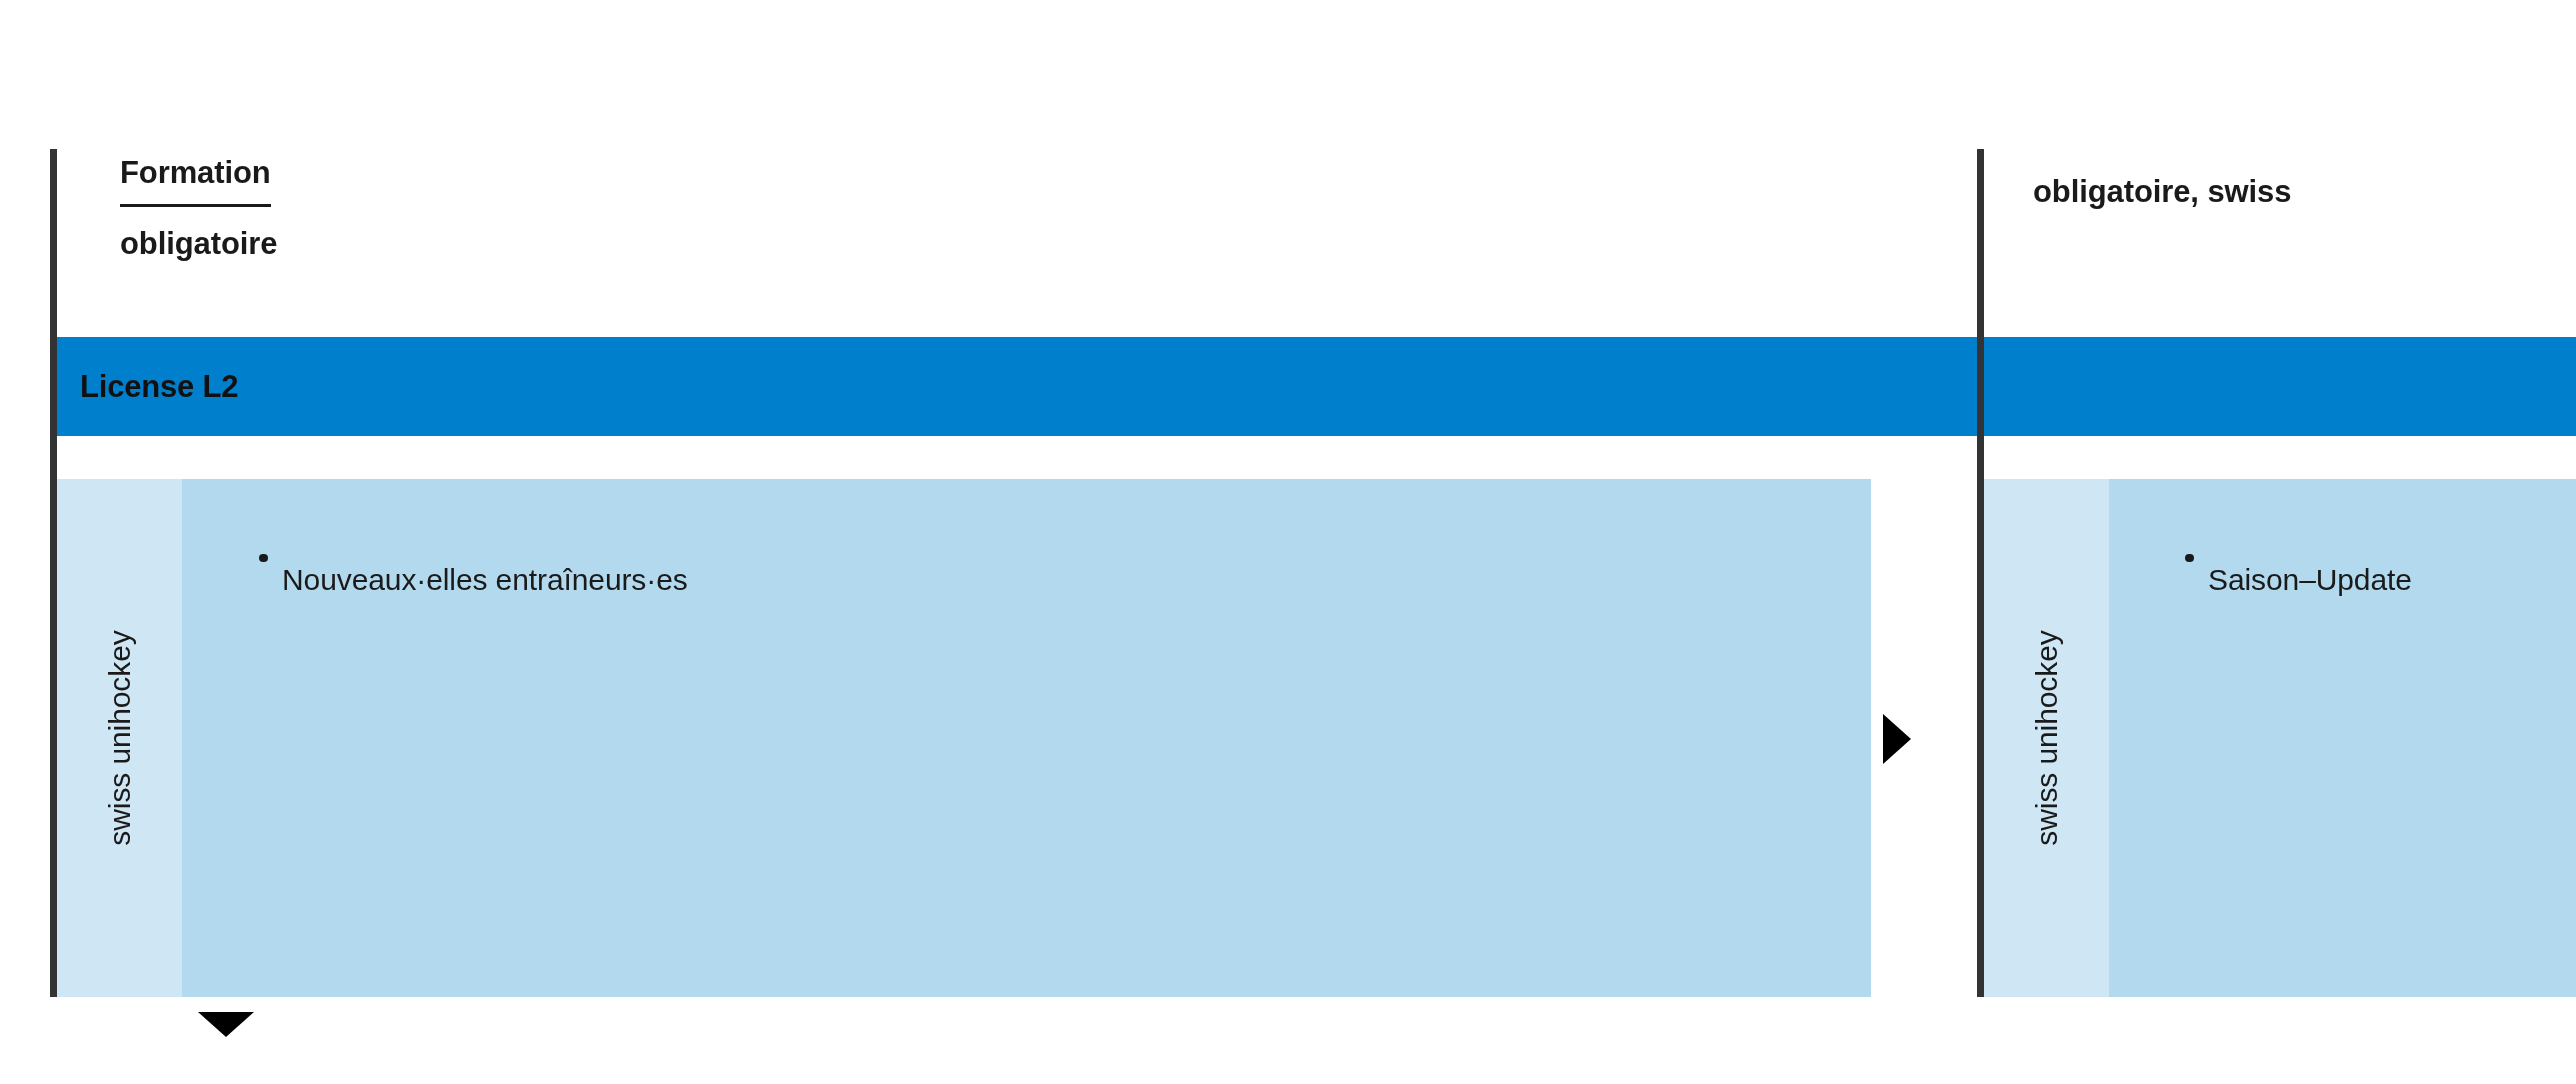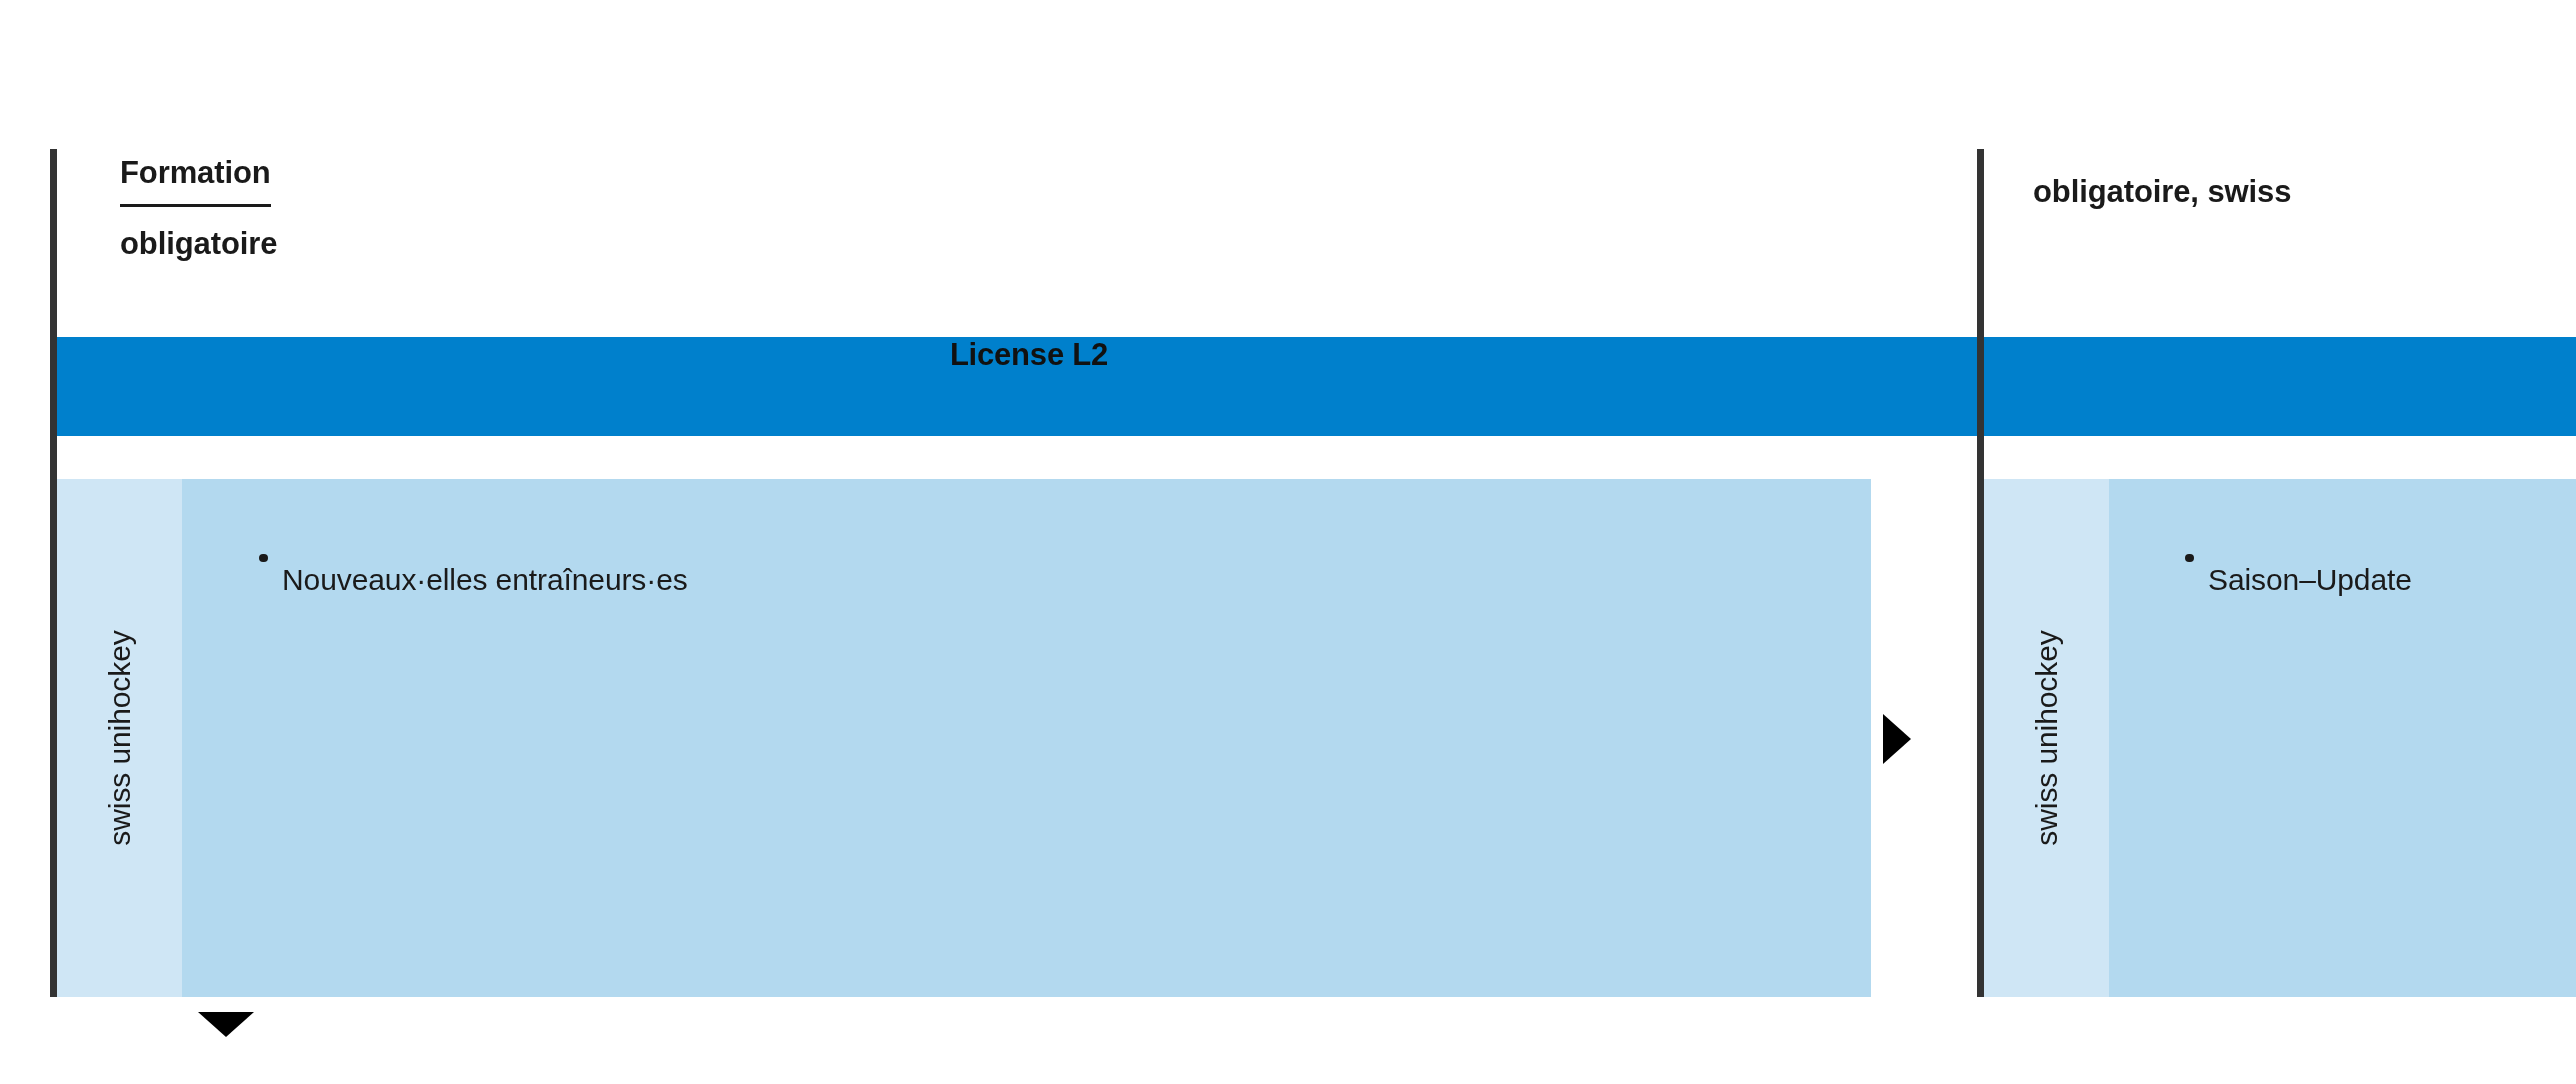--- a/index.html
+++ b/index.html
@@ -128,21 +128,21 @@
 
 <div id="canvas">
 
   <div class="vline-solid" style="left:50px;top:149px;height:848px;"></div>
 
   <div class="col-header" style="left:120px;top:155px;">
     <span class="hl1">Formation</span>
     <span class="hl2">obligatoire</span>
   </div>
 
-  <div class="banner" style="left:57px;top:337px;width:1921px;height:99px;padding-left:23px;box-sizing:border-box;flex-direction:column;">
+  <div class="banner" style="left:57px;top:337px;width:1921px;height:99px;padding-left:23px;box-sizing:border-box;">
     <span class="banner-strong">License L2</span>
   </div>
 
   <div class="body-block tint-light" style="left:57px;top:479px;width:125px;height:518px;"></div>
   <div class="vlabel" style="left:57px;top:479px;width:125px;height:518px;">
     <span>swiss unihockey</span>
   </div>
   <div class="body-block tint-mid" style="left:182px;top:479px;width:1689px;height:518px;"></div>
 
   <div class="bullet-row" style="left:259px;top:538px;width:1546px;">

